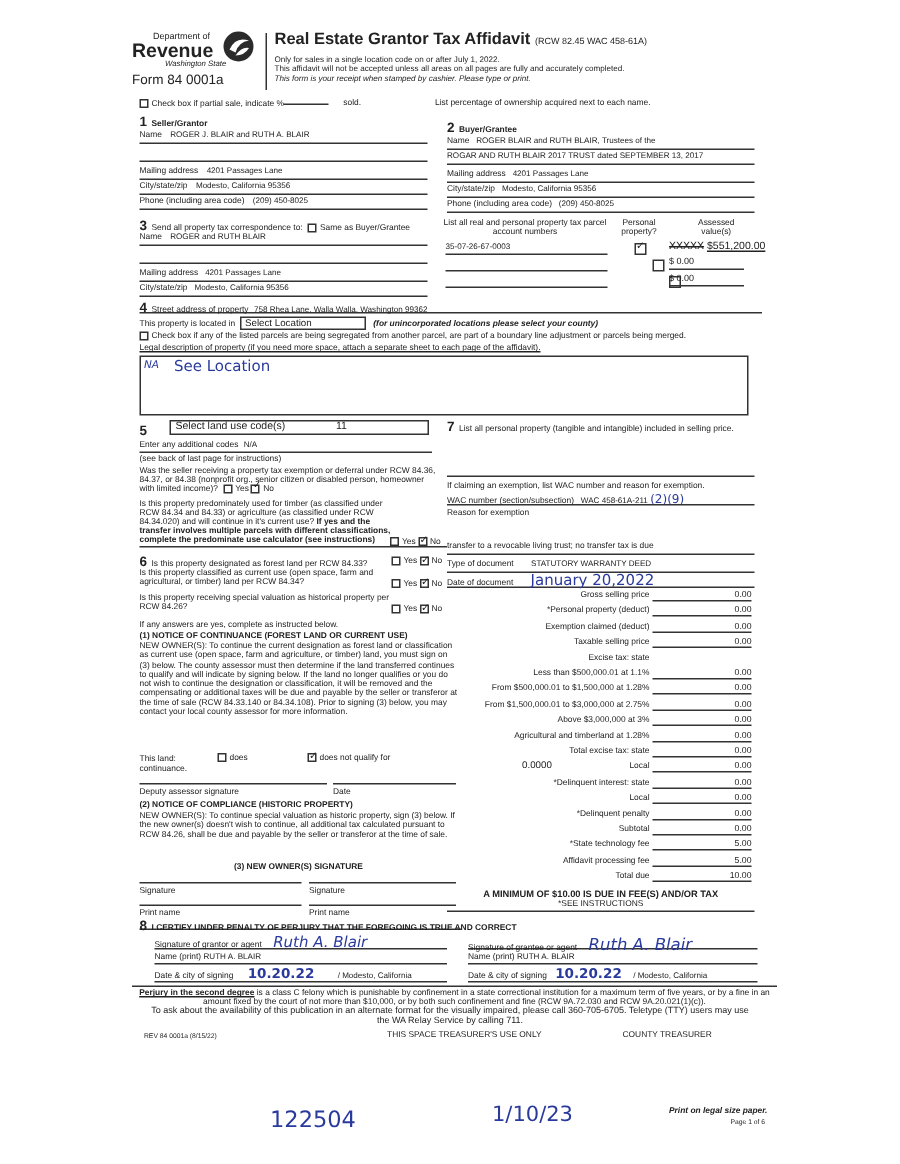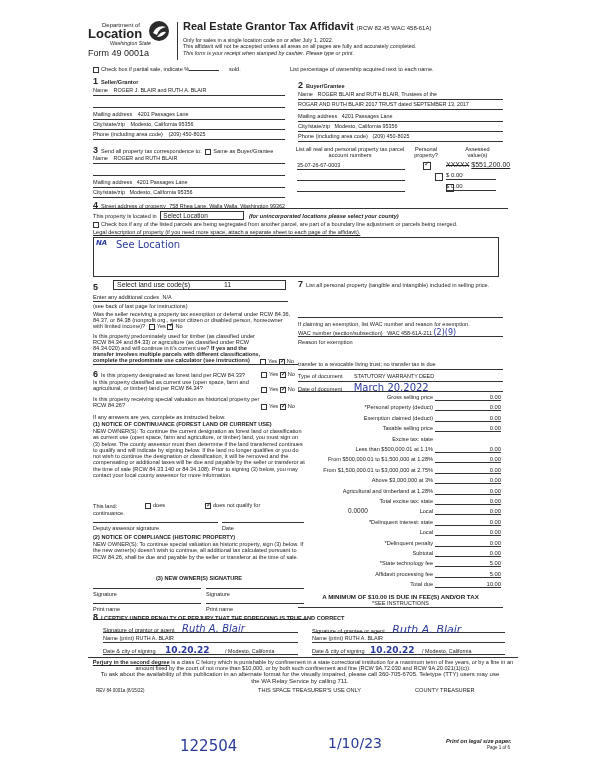--- a/index.html
+++ b/index.html
@@ -28,23 +28,23 @@
   .row-label { white-space: nowrap; }
 </style>
 </head>
 <body>
 
 
 
 
 <div class="abs" id="logo">
   <div class="dept">Department of</div>
-  <div class="rev">Location</div>
+  <div class="rev">Revenue</div>
   <div class="state">Washington State</div>
-  <div class="form">Form 49 0001a</div>
+  <div class="form">Form 84 0001a</div>
 </div>
 <svg class="abs" id="logo-swoosh" viewBox="0 0 22 22">
   <circle cx="11" cy="11" r="10" fill="#2b2b2b"></circle>
   <path d="M5 13 Q9 4 18 7 Q11 8 9 15 Z" fill="#fff"></path>
   <path d="M9 17 Q13 11 18 12 Q15 17 9 17 Z" fill="#fff"></path>
 </svg>
 <div class="abs" id="title-divider"></div>
 <div class="abs" id="title">
   <span>Real Estate Grantor Tax Affidavit</span>
   <span class="rcw">(RCW 82.45 WAC 458-61A)</span>
@@ -152,21 +152,21 @@
 <div class="abs row-label" style="left:93px;top:211px">
   <span>This property is located in</span>
   <span style="display:inline-block;width:80px;height:7px;border:0.8px solid #333;margin-left:2px;font-size:6.5px;line-height:7px;padding-left:2px">Select Location</span>
   <span class="bold" style="font-style:italic;margin-left:3px">(for unincorporated locations please select your county)</span>
 </div>
 <div class="abs row-label" style="left:93px;top:221px">
   <span class="cb"></span><span>Check box if any of the listed parcels are being segregated from another parcel, are part of a boundary line adjustment or parcels being merged.</span>
 </div>
 <div class="abs row-label" style="left:93px;top:229px;text-decoration:underline">Legal description of property (if you need more space, attach a separate sheet to each page of the affidavit).</div>
 <div class="abs" style="left:93px;top:237px;width:404px;height:38px;border:0.8px solid #333">
-  <span class="hw" style="position:absolute;left:2px;top:1px;font-size:7px;font-weight:bold">NA</span>
+  <span class="hw" style="position:absolute;left:2px;top:1px;font-size:7px;font-weight:normal">NA</span>
   <span class="hw" style="position:absolute;left:22px;top:1px;font-size:10px;font-style:normal">See Location</span>
 </div>
 
 
 <div class="abs" style="left:93px;top:282px"><span class="num">5</span></div>
 <div class="abs" style="left:113px;top:280px;width:168px;height:8px;border:0.8px solid #333;font-size:7px;padding-left:3px;line-height:8px">
   <span>Select land use code(s)</span>
   <span style="position:absolute;left:110px">11</span>
 </div>
 <div class="abs line" style="left:93px;top:294px;width:195px;height:7px">
@@ -234,21 +234,21 @@
 <div class="abs" style="left:298px;top:339px">Reason for exemption</div>
 <div class="abs line" style="left:298px;top:361px;width:205px;height:8px">
   <span>transfer to a revocable living trust; no transfer tax is due</span>
 </div>
 <div class="abs line" style="left:298px;top:373px;width:205px;height:8px">
   <span>Type of document</span>
   <span class="fill" style="margin-left:10px">STATUTORY WARRANTY DEED</span>
 </div>
 <div class="abs line" style="left:298px;top:382px;width:205px;height:9px">
   <span>Date of document</span>
-  <span class="hw" style="margin-left:10px;font-size:10px;font-style:normal">March 20,2022</span>
+  <span class="hw" style="margin-left:10px;font-size:10px;font-style:normal">January 20,2022</span>
 </div>
 
 
 <div id="tax-table">
     <div class="abs" style="left: 298px; top: 394px; width: 205px; height: 7px;">
       <span style="position: absolute; right: 70px; white-space: nowrap;">Gross selling price</span>
       <span style="position: absolute; right: 2px; width: 66px; height: 6px; border-bottom: 0.8px solid rgb(51, 51, 51); text-align: right; font-size: 5.8px;">0.00</span>
     </div>
     <div class="abs" style="left: 298px; top: 404.4px; width: 205px; height: 7px;">
       <span style="position: absolute; right: 70px; white-space: nowrap;">*Personal property (deduct)</span>

